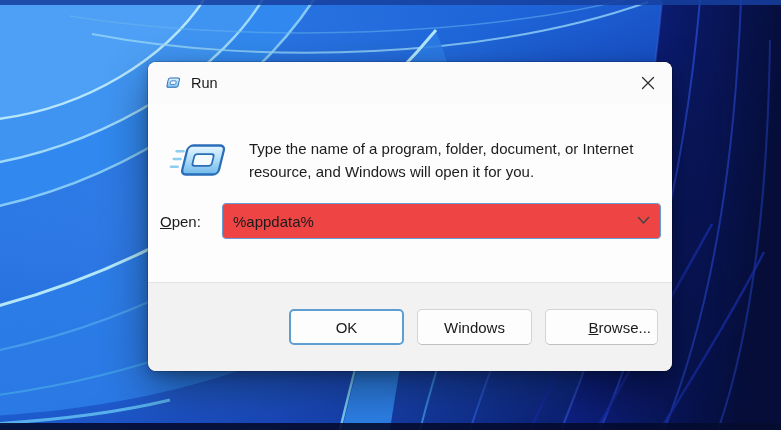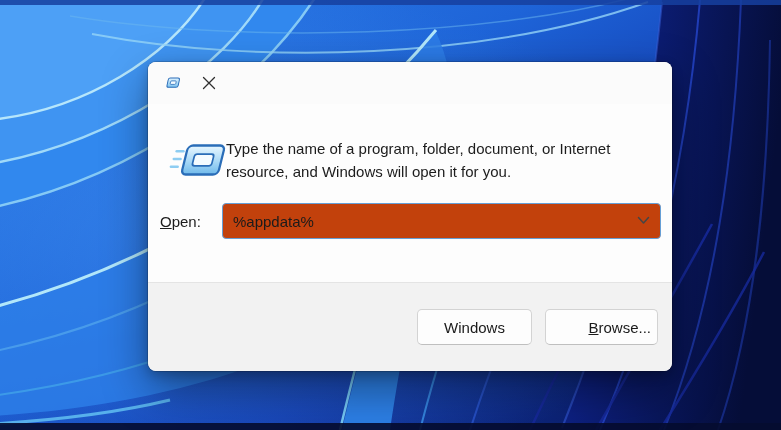--- a/index.html
+++ b/index.html
@@ -21,30 +21,30 @@
     height:42px;display:flex;align-items:center;padding:0 6px 0 16px;
     background:#fbfbfb;
   }
   .titlebar .app-icon{width:17px;height:14px;margin-right:10px;flex:0 0 auto;}
   .title-text{font-size:14.5px;color:#191919;flex:1 1 auto;}
   .close-btn{
     width:36px;height:32px;border:none;background:transparent;border-radius:5px;
     display:flex;align-items:center;justify-content:center;cursor:default;padding:0;
   }
   .body{position:relative;}
-  .message-row{margin:33px 18px 0 20px;display:flex;gap:0;}
+  .message-row{margin:33px 18px 0 20px;display:flex;gap:23px;}
   .run-icon-large{width:58px;height:48px;flex:0 0 auto;margin-top:0px;}
   .message{margin:0;font-size:15px;line-height:23px;color:#1c1c1c;max-width:410px;}
   .open-row{margin:18px 11px 0 12px;display:flex;align-items:center;}
   .open-label{width:62px;font-size:15px;color:#1c1c1c;flex:0 0 auto;display:inline-block;}
   .mnemonic::first-letter{text-decoration:underline;}
   .combobox{position:relative;flex:1 1 auto;height:36px;}
   .combobox input{
     box-sizing:border-box;width:100%;height:100%;
-    border:1px solid #669fd6;border-radius:4px;background:#c2410c;
+    border:1px solid #669fd6;border-radius:4px;background:#ef4444;
     padding:0 32px 0 10px;font-size:15px;color:#1b1b1b;
     font-family:"Liberation Sans",sans-serif;outline:none;
   }
   .combobox .chev{position:absolute;right:11px;top:13px;pointer-events:none;}
 
   .footer{
     position:absolute;left:0;right:0;bottom:0;height:89px;
     background:#f2f2f2;border-top:1px solid #e4e4e4;
     display:flex;align-items:center;justify-content:flex-end;
     gap:13px;padding-right:14px;box-sizing:border-box;
@@ -128,20 +128,21 @@
           <linearGradient id="rg-s" x1="0" y1="0" x2="0" y2="1">
             <stop offset="0" stop-color="#dff3ff"></stop>
               <stop offset="1" stop-color="#7ec3ef"></stop>
           </linearGradient>
         </defs>
         <g transform="skewX(-12) translate(3,0)">
           <rect x="4" y="3" width="16" height="13" rx="2.6" fill="url(#rg-s)" stroke="#2a6db8" stroke-width="1.4"></rect>
           <rect x="8" y="7" width="8" height="5" rx="1.4" fill="#f4fbff" stroke="#2a6db8" stroke-width="1.1"></rect>
         </g>
       </svg>
+      <span class="title-text">Run</span>
       <button class="close-btn" aria-label="Close">
         <svg width="14" height="14" viewBox="0 0 14 14" aria-hidden="true">
           <path d="M1.5 1.5 L12.5 12.5 M12.5 1.5 L1.5 12.5" stroke="#2f2f2f" stroke-width="1.3" stroke-linecap="round"></path>
         </svg>
       </button>
     </div>
 
     <div class="body">
       <div class="message-row">
         <svg class="run-icon-large" viewBox="0 0 60 48" aria-hidden="true">
@@ -170,20 +171,23 @@
         <div class="combobox">
           <input type="text" spellcheck="false" value="%appdata%" style="">
           <svg class="chev" width="13" height="9" viewBox="0 0 13 9" aria-hidden="true">
             <path d="M1.5 1.5 L6.5 7 L11.5 1.5" fill="none" stroke="#454545" stroke-width="1.5" stroke-linecap="round" stroke-linejoin="round"></path>
           </svg>
         </div>
       </div>
     </div>
 
     <div class="footer">
+      <button class="btn btn-default">
+        <span class="lbl">OK</span>
+      </button>
       <button class="btn">
         <span class="lbl">Windows</span>
       </button>
       <button class="btn btn-browse">
         <span class="lbl mnemonic">Browse...</span>
       </button>
     </div>
 
   </div>
 </div>

